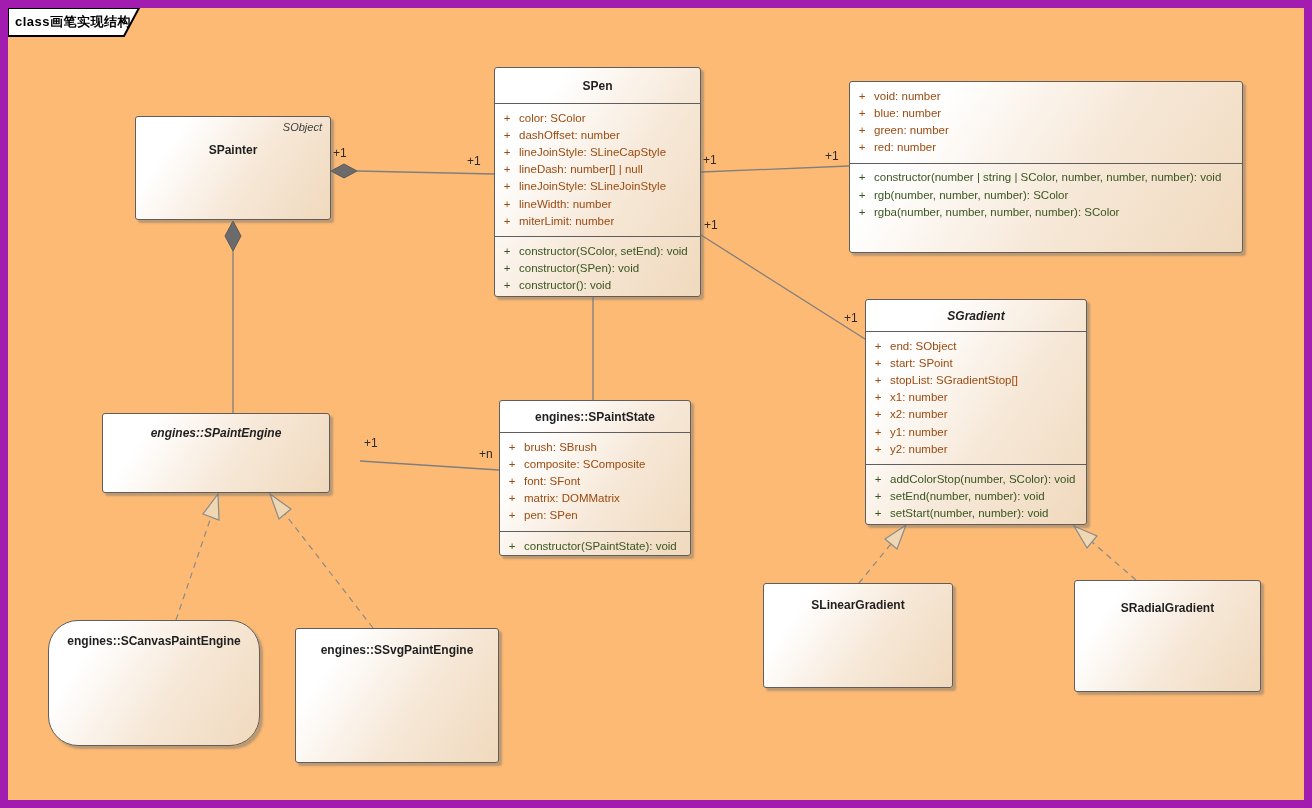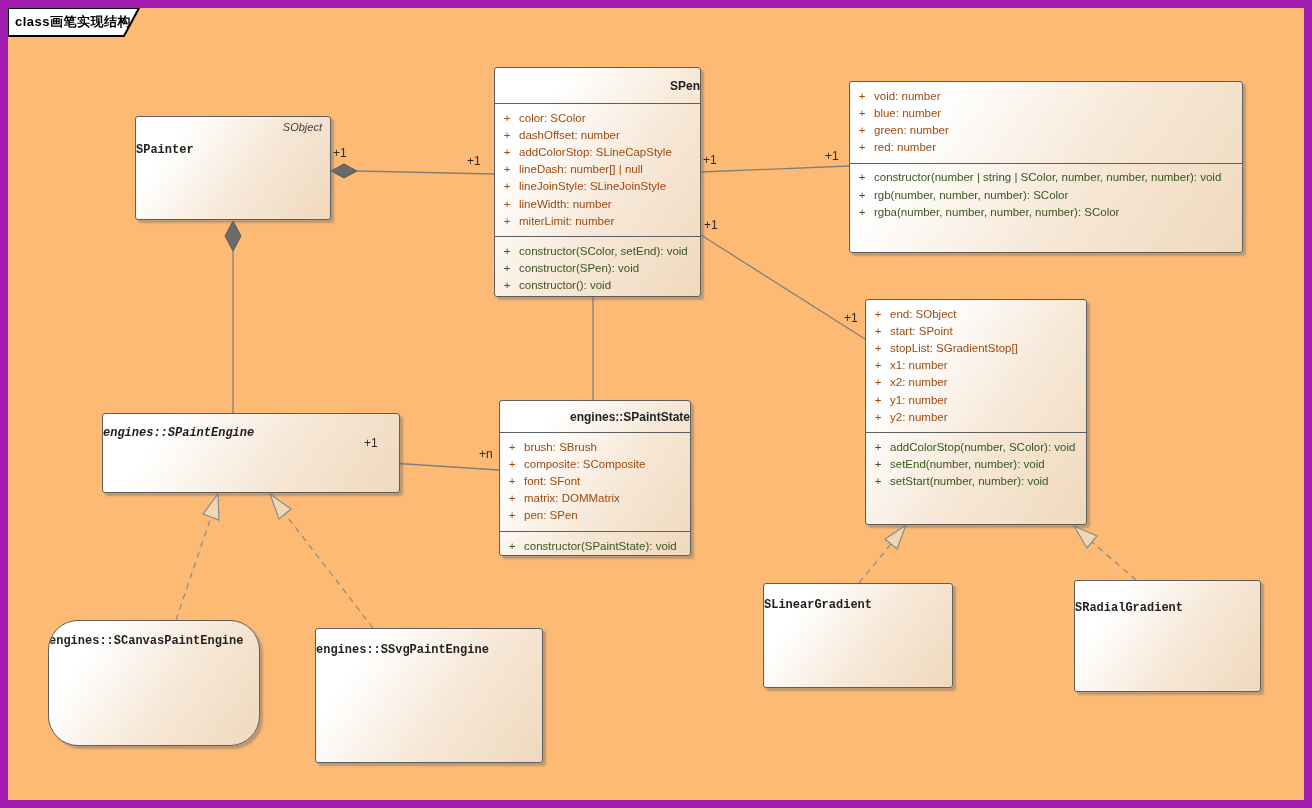--- a/index.html
+++ b/index.html
@@ -28,33 +28,33 @@
   .uml-class{
     position:absolute;z-index:2;
     background:linear-gradient(125deg,#ffffff 20%,#f6e7d6 60%,#f0d9bd 100%);
     border:1px solid #5e5e5e;
     border-radius:3px;
     box-shadow:3px 3px 2px rgba(110,110,110,0.45);
     box-sizing:border-box;
     overflow:hidden;
   }
   .class-header{
-    display:flex;align-items:center;justify-content:flex-end;
+    display:flex;align-items:center;justify-content:center;
     height:31px;
     border-bottom:1px solid #5e5e5e;
     font-size:12px;font-weight:bold;color:#1f1f1f;
   }
   .class-header.tall{height:35px;}
   .italic-title .class-title{font-style:italic;}
   .corner-label{
     position:absolute;top:4px;right:8px;
     font-size:11px;font-style:italic;color:#3d3d3d;font-weight:normal;
   }
   .simple-title{
-    font-size:12px;font-weight:bold;color:#1f1f1f;font-family:Liberation Mono, monospace;
+    text-align:center;font-size:12px;font-weight:bold;color:#1f1f1f;
   }
   .section{padding:5px 0 7px 0;}
   .section + .section{border-top:1px solid #5e5e5e;}
   .member-row{display:flex;align-items:center;height:17.2px;font-size:11.5px;white-space:nowrap;}
   .member-row .vis{width:24px;text-align:center;flex-shrink:0;}
   .attrs .member-row{color:#9c4a10;}
   .ops .member-row{color:#38551f;}
 
   .mult-label{
     position:absolute;z-index:3;
@@ -112,21 +112,21 @@
         <div class="member-row">
           <span class="vis">+</span>
           <span class="mtext">color: SColor</span>
         </div>
         <div class="member-row">
           <span class="vis">+</span>
           <span class="mtext">dashOffset: number</span>
         </div>
         <div class="member-row">
           <span class="vis">+</span>
-          <span class="mtext">addColorStop: SLineCapStyle</span>
+          <span class="mtext">lineJoinStyle: SLineCapStyle</span>
         </div>
         <div class="member-row">
           <span class="vis">+</span>
           <span class="mtext">lineDash: number[] | null</span>
         </div>
         <div class="member-row">
           <span class="vis">+</span>
           <span class="mtext">lineJoinStyle: SLineJoinStyle</span>
         </div>
         <div class="member-row">
@@ -183,20 +183,23 @@
           <span class="mtext">rgb(number, number, number): SColor</span>
         </div>
         <div class="member-row">
           <span class="vis">+</span>
           <span class="mtext">rgba(number, number, number, number): SColor</span>
         </div>
       </div>
   </div>
 
   <div class="uml-class italic-title" style="left:857px;top:291px;width:222px;height:226px;">
+    <div class="class-header">
+        <span class="class-title">SGradient</span>
+      </div>
     <div class="section attrs">
         <div class="member-row">
           <span class="vis">+</span>
           <span class="mtext">end: SObject</span>
         </div>
         <div class="member-row">
           <span class="vis">+</span>
           <span class="mtext">start: SPoint</span>
         </div>
         <div class="member-row">
@@ -263,29 +266,29 @@
         </div>
       </div>
     <div class="section ops">
         <div class="member-row">
           <span class="vis">+</span>
           <span class="mtext">constructor(SPaintState): void</span>
         </div>
       </div>
   </div>
 
-  <div class="uml-class" style="left:94px;top:405px;width:298px;height:80px;">
+  <div class="uml-class" style="left:94px;top:405px;width:228px;height:80px;">
     <div class="simple-title" style="margin-top:12px;font-style:italic;">engines::SPaintEngine</div>
   </div>
 
   <div class="uml-class" style="left:40px;top:612px;width:212px;height:126px;border-radius:30px;">
     <div class="simple-title" style="margin-top:13px;">engines::SCanvasPaintEngine</div>
   </div>
 
-  <div class="uml-class" style="left:287px;top:620px;width:228px;height:135px;margin-left:20px;">
+  <div class="uml-class" style="left:287px;top:620px;width:204px;height:135px;">
     <div class="simple-title" style="margin-top:14px;">engines::SSvgPaintEngine</div>
   </div>
 
   <div class="uml-class" style="left:755px;top:575px;width:190px;height:105px;">
     <div class="simple-title" style="margin-top:14px;">SLinearGradient</div>
   </div>
 
   <div class="uml-class" style="left:1066px;top:572px;width:187px;height:112px;">
     <div class="simple-title" style="margin-top:20px;">SRadialGradient</div>
   </div>

